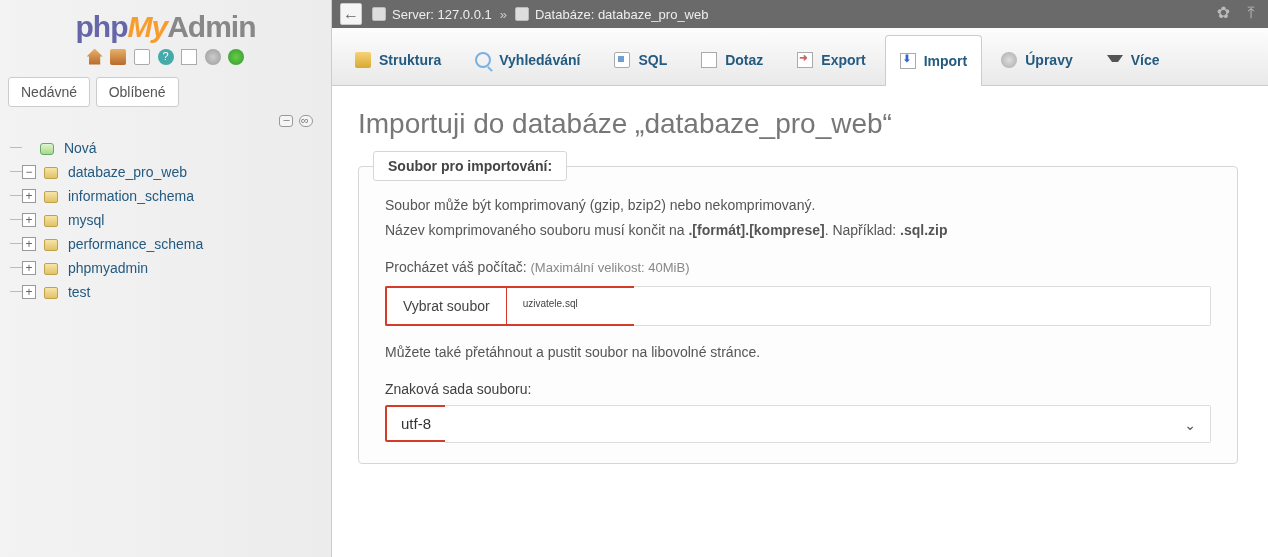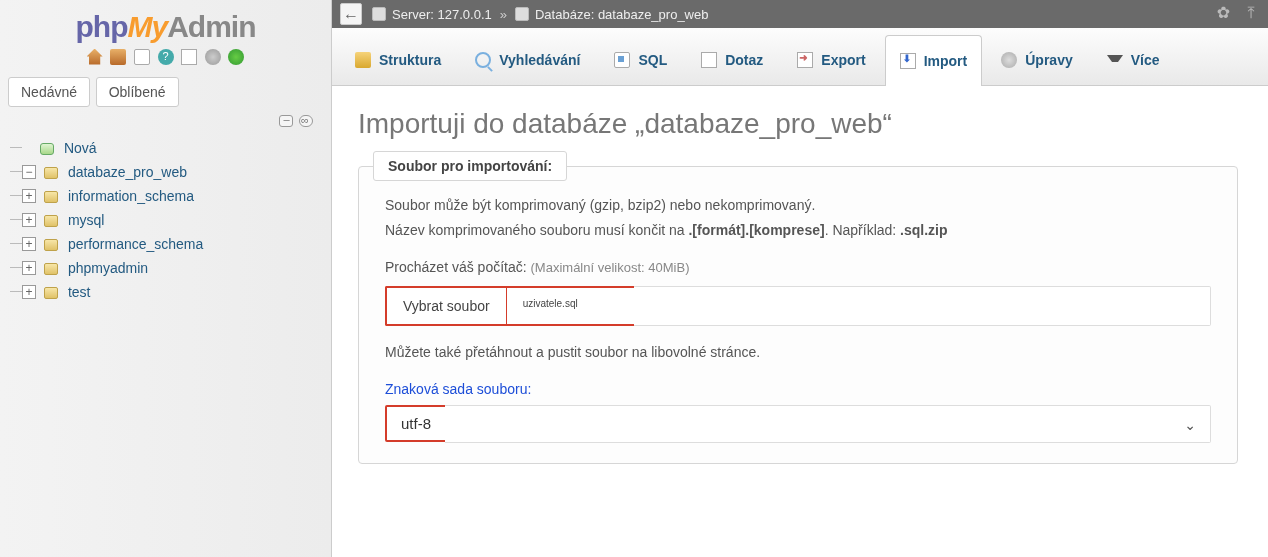--- a/index.html
+++ b/index.html
@@ -80,21 +80,21 @@
 
 .fieldset p { font-size: 14px; color: #555; margin: 4px 0; line-height: 1.5; }
 .fieldset .spaced { margin-top: 16px; }
 .fieldset .hint { color: #888; font-size: 13px; }
 
 .file-row { display: flex; align-items: stretch; margin: 8px 0 16px; }
 .file-btn { border: 2px solid #d43c2a; border-right: none; background: #fff; padding: 10px 16px; font-size: 14px; color: #444; border-radius: 2px 0 0 2px; cursor: pointer; }
 .file-name-wrap { border: 2px solid #d43c2a; border-left: 1px solid #d43c2a; background: #fff; padding: 10px 16px; font-size: 10px; border-radius: 0 2px 2px 0; min-width: 130px;}
 .file-rest { flex: 1; border: 1px solid #ddd; border-left: none; background: #fff; border-radius: 0 2px 2px 0; margin-left: -2px; }
 
-.label-row { font-size: 14px; color: #1d4ed8; margin: 18px 0 8px; }
+.label-row { font-size: 14px; color: #404040; margin: 18px 0 8px; }
 
 .select { display: flex; align-items: flex-start; }
 .select .sel-box { border: 2px solid #d43c2a; background: #fff; padding: 8px 14px; font-size: 15px; color: #333; border-radius: 2px; min-width: 50px; cursor: pointer;}
 .select .sel-rest { flex: 1; border: 1px solid #ddd; border-left: none; background: #fff; height: 38px; border-radius: 0 2px 2px 0; position: relative; margin-left: -2px;}
 .select .sel-rest .chev { position: absolute; right: 14px; top: 11px; font-size: 14px; color: #555; }
 </style>
 </head>
 <body>
 
 <div class="sidebar">

